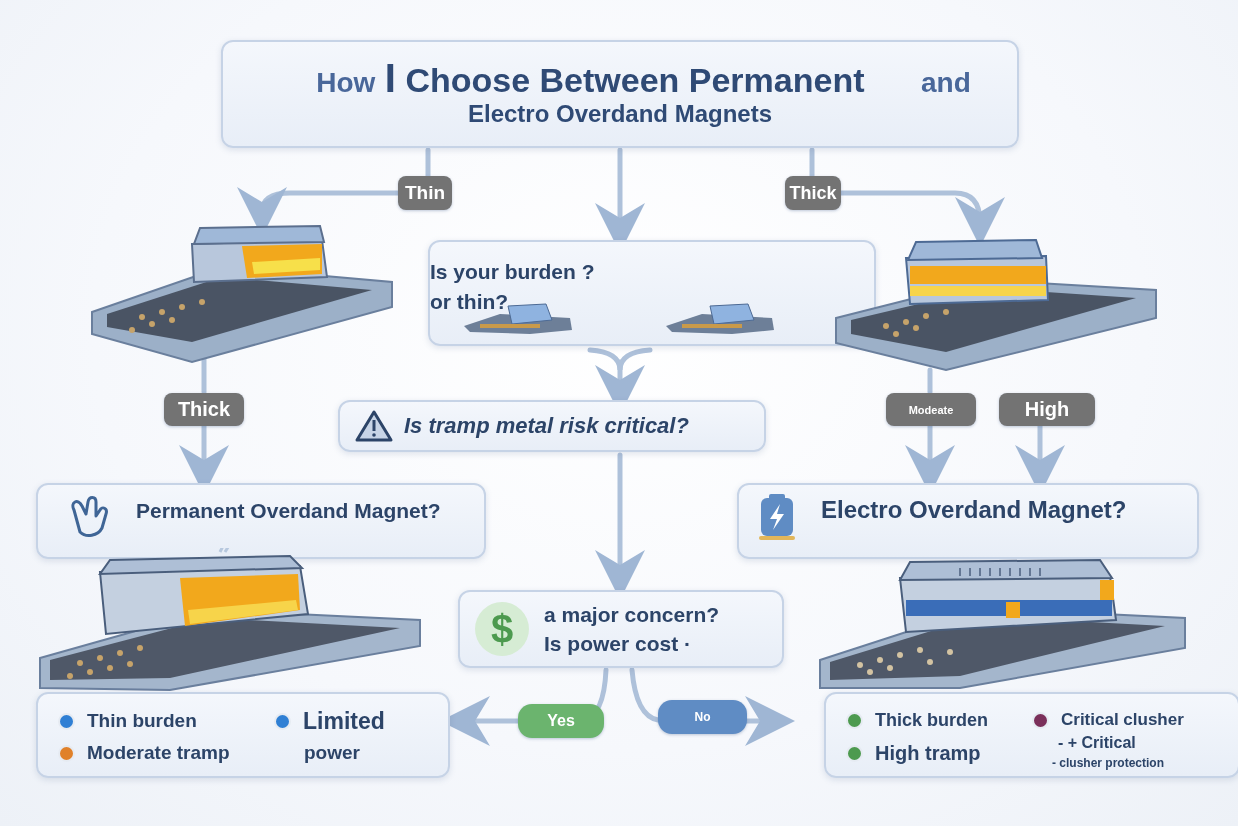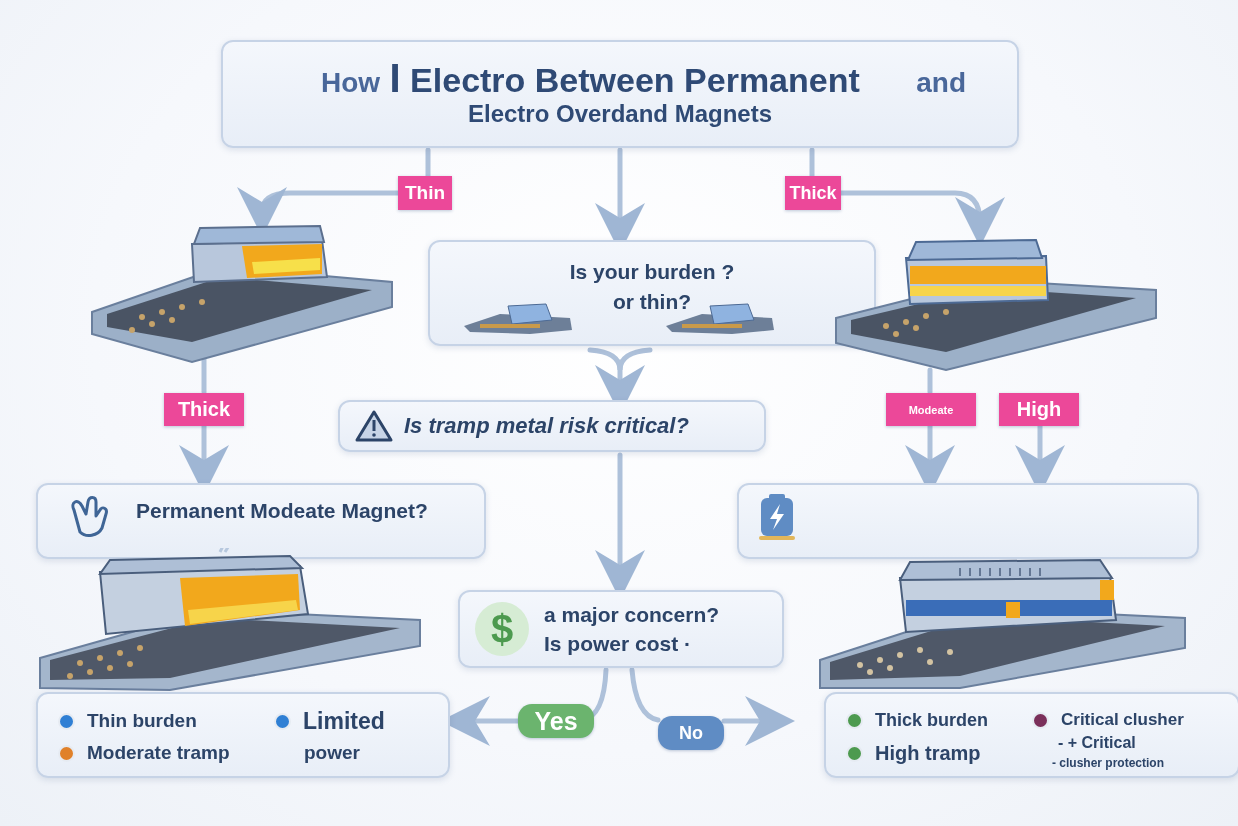--- a/index.html
+++ b/index.html
@@ -13,44 +13,44 @@
     position: absolute; box-sizing: border-box;
     background: linear-gradient(180deg, #f4f7fc 0%, #e8eef7 100%);
     border: 2px solid #c6d3e6; border-radius: 12px;
     box-shadow: 0 2px 6px rgba(90,110,150,0.18);
   }
   .title-box { left: 221px; top: 40px; width: 798px; height: 108px; text-align: center; }
   .title-line1 { position: absolute; left: 0; right: 0; top: 14px; font-size: 34px; font-weight: bold; color: #2f4a75; }
   .title-line1 .small { font-size: 28px; color: #49679a; margin-left: 47px; }
   .title-line2 { position: absolute; left: 0; right: 0; top: 58px; font-size: 24px; font-weight: bold; color: #2f4a75; }
 
-  .q1 { left: 428px; top: 240px; width: 448px; height: 106px; text-align: center; }
+  .q1 { left: 428px; top: 240px; width: 448px; height: 106px; }
   .q1 .l1 { position: absolute; left: 0; right: 0; top: 18px; font-size: 21px; font-weight: bold; color: #2c4468; }
   .q1 .l2 { position: absolute; left: 0; right: 0; top: 48px; font-size: 21px; font-weight: bold; color: #2c4468; }
 
   .q2 { left: 338px; top: 400px; width: 428px; height: 52px; display: flex; align-items: center; padding-left: 14px; font-style: italic; }
   .q2 .txt { font-size: 22px; font-weight: bold; margin-left: 10px; color: #2c4468; }
 
   .perm { left: 36px; top: 483px; width: 450px; height: 76px; display: flex; align-items: center; padding-left: 26px; }
   .perm .txt { font-size: 21px; font-weight: bold; margin-left: 16px; margin-top: -20px; color: #2c4468; }
   .elec { left: 737px; top: 483px; width: 462px; height: 76px; display: flex; align-items: center; padding-left: 16px; }
   .elec .txt { font-size: 24px; font-weight: bold; margin-left: 22px; margin-top: -22px; color: #2c4468; }
 
   .q3 { left: 458px; top: 590px; width: 326px; height: 78px; display: flex; align-items: center; padding-left: 14px; }
   .q3 .lines { margin-left: 14px; font-size: 21px; font-weight: bold; line-height: 29px; color: #2c4468; }
 
   .res-left { left: 36px; top: 692px; width: 414px; height: 86px; }
   .res-right { left: 780px; top: 692px; width: 416px; height: 86px; margin-left: 44px; }
   .item { position: absolute; display: flex; align-items: center; font-weight: bold; color: #2c4468; }
   .dot { width: 13px; height: 13px; border-radius: 50%; margin-right: 12px; border: 2px solid #e6ebf2; box-sizing: content-box; }
 
   .pill {
-    position: absolute; color: #fff; font-weight: bold; border-radius: 0;
+    position: absolute; color: #fff; font-weight: bold; border-radius: 8px;
     display: flex; align-items: center; justify-content: center;
-    background: #ec4899; box-shadow: 0 1px 3px rgba(50,80,130,0.3);
+    background: #737373; box-shadow: 0 1px 3px rgba(50,80,130,0.3);
   }
   .pill.yes { background: #6bb46e; border-radius: 14px; }
   .pill.no { background: #5f8cc4; border-radius: 14px; }
 
   .machine { position: absolute; }
   svg.conn { position: absolute; left: 0; top: 0; }
 </style>
 </head>
 <body>
 
@@ -86,21 +86,21 @@
     <path d="M632,670 Q636,716 658,720"></path>
     <path d="M518,721 L465,721" marker-end="url(#ah)"></path>
     <path d="M724,721 L770,721" marker-end="url(#ah)"></path>
   </g>
 </svg>
 
 <div class="box title-box">
   <div class="title-line1">
     <span class="small">How</span>
     <span style="font-size:40px">I</span>
-    <span>Electro Between Permanent</span>
+    <span>Choose Between Permanent</span>
     <span class="small">and</span>
   </div>
   <div class="title-line2">Electro Overdand Magnets</div>
 </div>
 
 <div class="pill" style="left:398px;top:176px;width:54px;height:34px;font-size:19px">Thin</div>
 <div class="pill" style="left:785px;top:176px;width:56px;height:34px;font-size:18px">Thick</div>
 
 <div class="box q1">
   <div class="l1">Is your burden ?</div>
@@ -147,44 +147,45 @@
     </g>
   <polygon points="80,30 220,28 222,72 84,76" fill="#b8c7dc" stroke="#4d6a94" stroke-width="2"></polygon>
   <polygon points="90,14 210,12 216,30 82,32" fill="#9fb8d8" stroke="#4d6a94" stroke-width="2"></polygon>
   <rect x="84" y="38" width="136" height="18" fill="#f2a81c"></rect>
   <rect x="84" y="58" width="136" height="10" fill="#f7d44a"></rect>
 </svg>
 
 <div class="pill" style="left:164px;top:393px;width:80px;height:33px;font-size:20px">Thick</div>
 
 <div class="pill" style="left:886px;top:393px;width:90px;height:33px;font-size:11px">Modeate</div>
-<div class="pill" style="left:999px;top:393px;width:80px;height:33px;font-size:20px">High</div>
+<div class="pill" style="left:999px;top:393px;width:96px;height:33px;font-size:20px">High</div>
 
 <div class="box q2">
   <svg width="40" height="34">
     <path d="M20,3 L37,31 L3,31 Z" fill="#c7d4e6" stroke="#2c4468" stroke-width="3" stroke-linejoin="round"></path>
     <rect x="18.5" y="11" width="3" height="11" fill="#2c4468"></rect>
     <circle cx="20" cy="26" r="1.8" fill="#2c4468"></circle>
   </svg>
   <span class="txt">Is tramp metal risk critical?</span>
 </div>
 
 <div class="box perm">
   <svg width="56" height="50" style="margin-top:-8px">
     <path d="M10,18 C6,10 14,6 18,14 L22,22 L24,10 C25,4 32,4 32,10 L32,24 L36,18 C38,14 44,16 42,22 L38,36 C34,44 22,46 16,40 Z" fill="none" stroke="#3f6596" stroke-width="3" stroke-linejoin="round"></path>
   </svg>
-  <span class="txt">Permanent Modeate Magnet?</span>
+  <span class="txt">Permanent Overdand Magnet?</span>
 </div>
 <div class="box elec">
   <svg width="44" height="52" style="margin-top:-6px">
     <rect x="6" y="6" width="32" height="38" rx="6" fill="#5f8cc4"></rect>
     <rect x="14" y="2" width="16" height="6" rx="2" fill="#5f8cc4"></rect>
     <path d="M25,12 L15,27 L22,27 L18,38 L29,22 L22,22 Z" fill="#ffffff"></path>
     <rect x="4" y="44" width="36" height="4" rx="2" fill="#e2b65a"></rect>
   </svg>
+  <span class="txt">Electro Overdand Magnet?</span>
 </div>
 
 <svg class="machine" style="left:30px;top:548px" width="400" height="145">
   <polygon points="10,110 180,62 390,72 390,98 140,142 10,140" fill="#a4b6cc" stroke="#6a7f9d" stroke-width="2"></polygon>
   <polygon points="20,112 180,70 370,80 140,130 20,132" fill="#4f5868"></polygon>
   <g fill="#c6a36a">
       <circle cx="50" cy="115" r="3"></circle>
       <circle cx="70" cy="110" r="3"></circle>
       <circle cx="90" cy="105" r="3"></circle>
       <circle cx="60" cy="124" r="3"></circle>
@@ -234,22 +235,22 @@
   <svg width="56" height="56">
     <circle cx="28" cy="28" r="27" fill="#d6ecd4"></circle>
     <text x="28" y="42" text-anchor="middle" font-size="40" font-weight="bold" fill="#4d9a4f" font-family="Liberation Sans, sans-serif">$</text>
   </svg>
   <div class="lines">
     <div>a major concern?</div>
     <div>Is power cost ·</div>
   </div>
 </div>
 
-<div class="pill yes" style="left:518px;top:704px;width:76px;height:34px;font-size:25px">Yes</div>
-<div class="pill no" style="left:658px;top:716px;width:66px;height:34px;font-size:18px">No</div>
+<div class="pill yes" style="left:518px;top:704px;width:86px;height:34px;font-size:16px">Yes</div>
+<div class="pill no" style="left:658px;top:700px;width:89px;height:34px;font-size:12px">No</div>
 
 <div class="box res-left">
   <div class="item" style="left:20px;top:16px;font-size:19px">
     <span class="dot" style="background:#2f7fd4"></span>
     <span>Thin burden</span>
   </div>
   <div class="item" style="left:20px;top:48px;font-size:19px">
     <span class="dot" style="background:#e0812a"></span>
     <span>Moderate tramp</span>
   </div>

